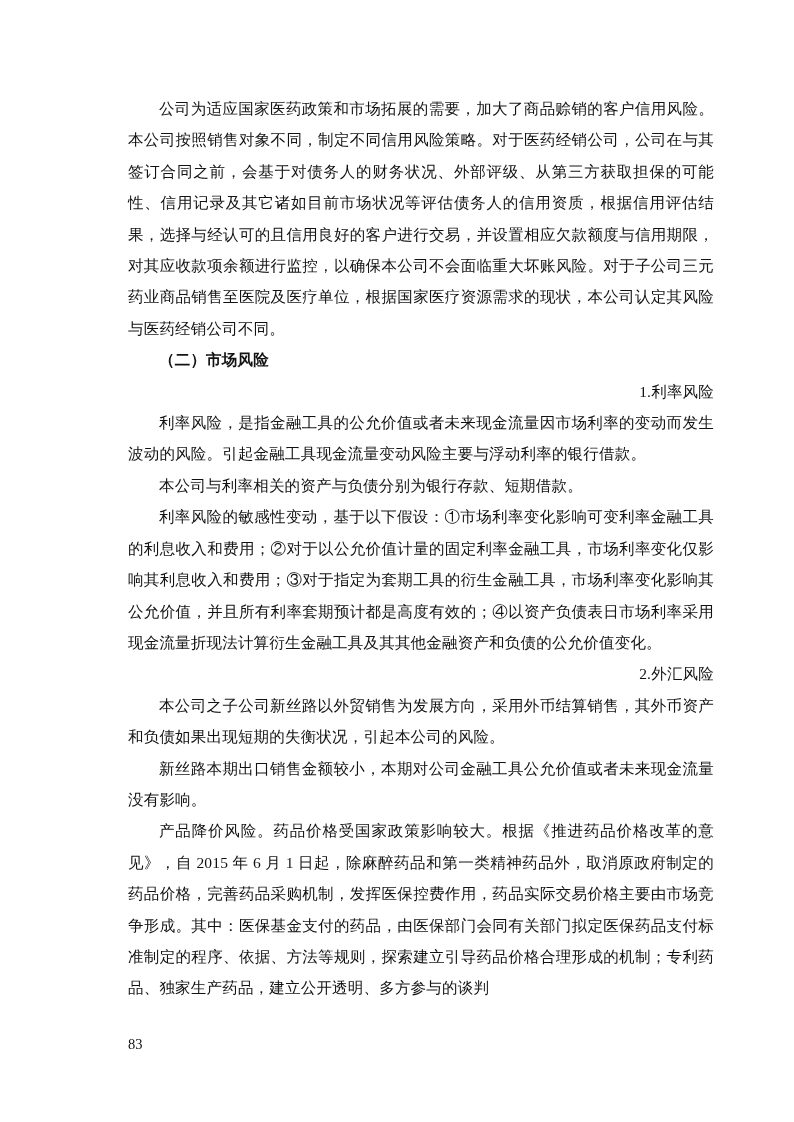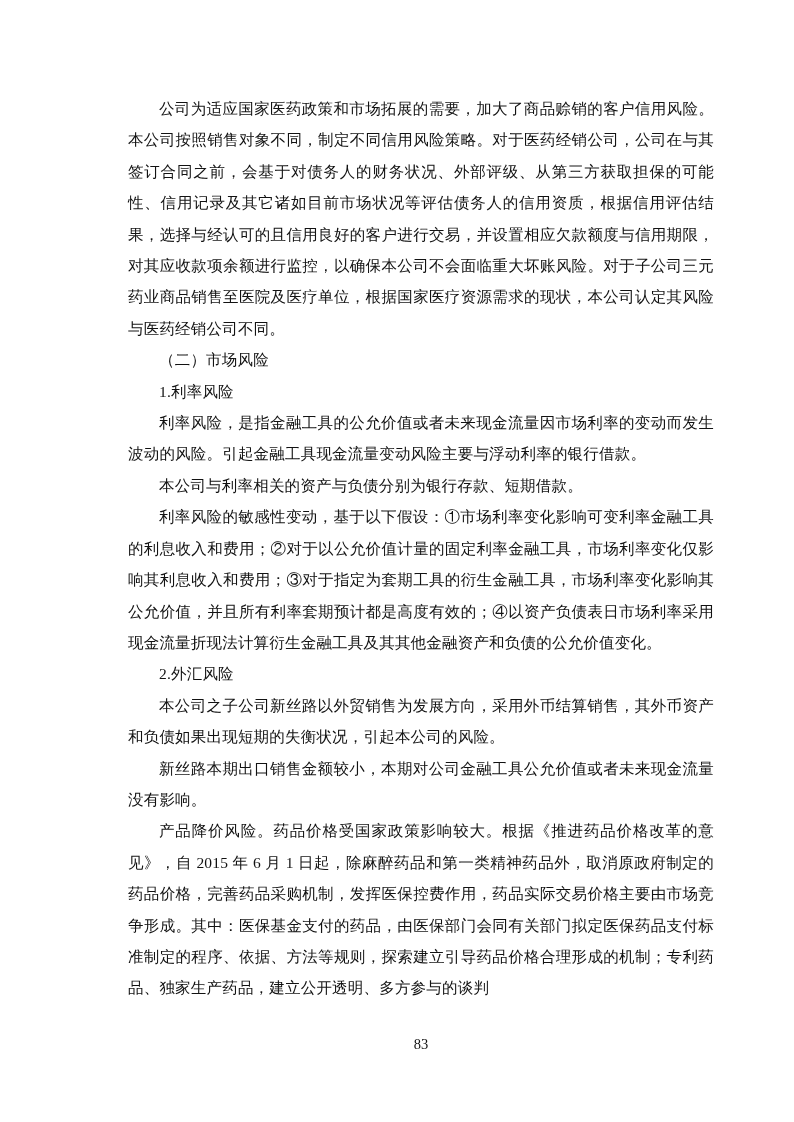--- a/index.html
+++ b/index.html
@@ -26,31 +26,30 @@
     margin: 0;
     font-size: 15.5px;
     line-height: 31.4px;
     text-align: justify;
     text-justify: inter-character;
     text-indent: 2em;
     word-break: break-all;
     letter-spacing: 0.2px;
   }
   .heading {
-    font-weight: normal;
+    font-weight: bold;
   }
   .subheading {
-    text-align: left;
+    text-align: right;
   }
   .page-number {
     position: absolute;
     left: 128px;
     width: 586px;
     top: 1036px;
-    text-align: center;
     font-size: 14.5px;
     color: #121212;
   }
 </style>
 </head>
 <body>
 
 <div class="page">
   <div class="content">
     <p class="para">公司为适应国家医药政策和市场拓展的需要，加大了商品赊销的客户信用风险。本公司按照销售对象不同，制定不同信用风险策略。对于医药经销公司，公司在与其签订合同之前，会基于对债务人的财务状况、外部评级、从第三方获取担保的可能性、信用记录及其它诸如目前市场状况等评估债务人的信用资质，根据信用评估结果，选择与经认可的且信用良好的客户进行交易，并设置相应欠款额度与信用期限，对其应收款项余额进行监控，以确保本公司不会面临重大坏账风险。对于子公司三元药业商品销售至医院及医疗单位，根据国家医疗资源需求的现状，本公司认定其风险与医药经销公司不同。</p>

